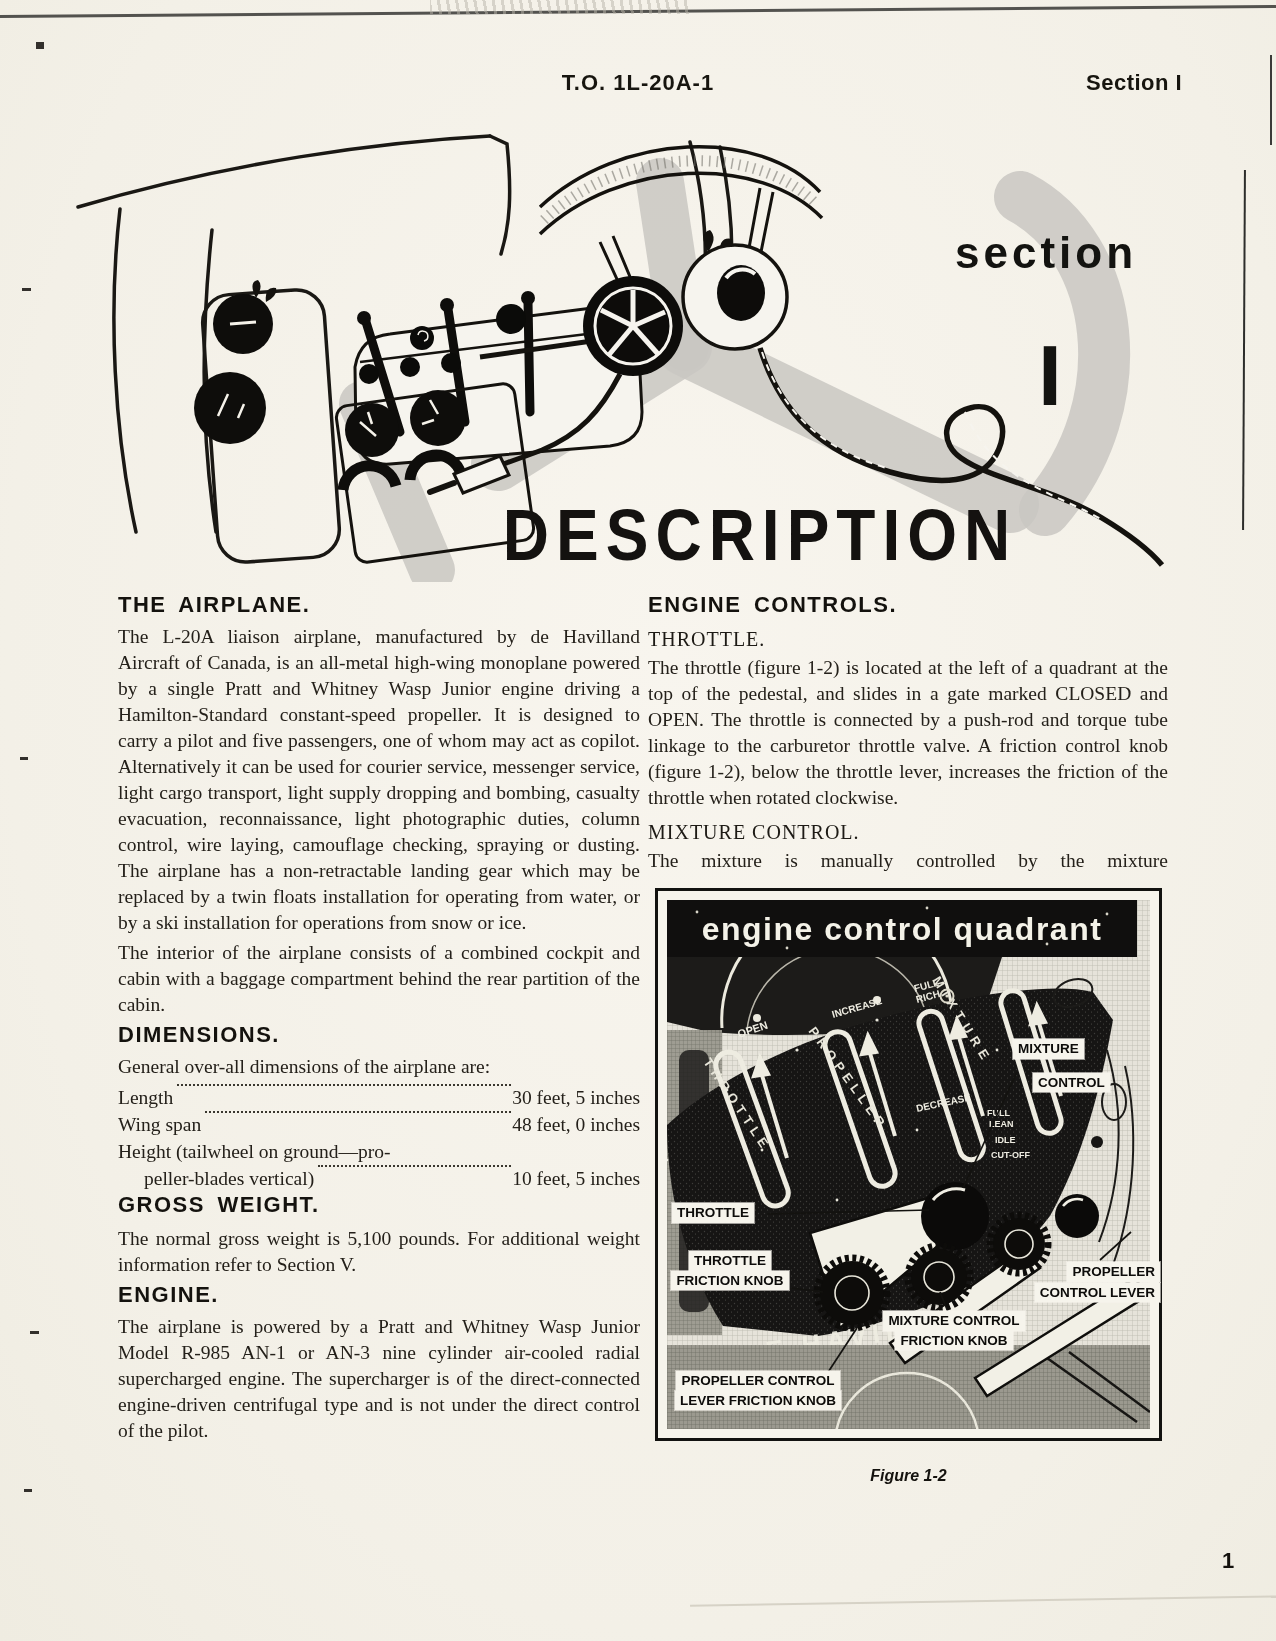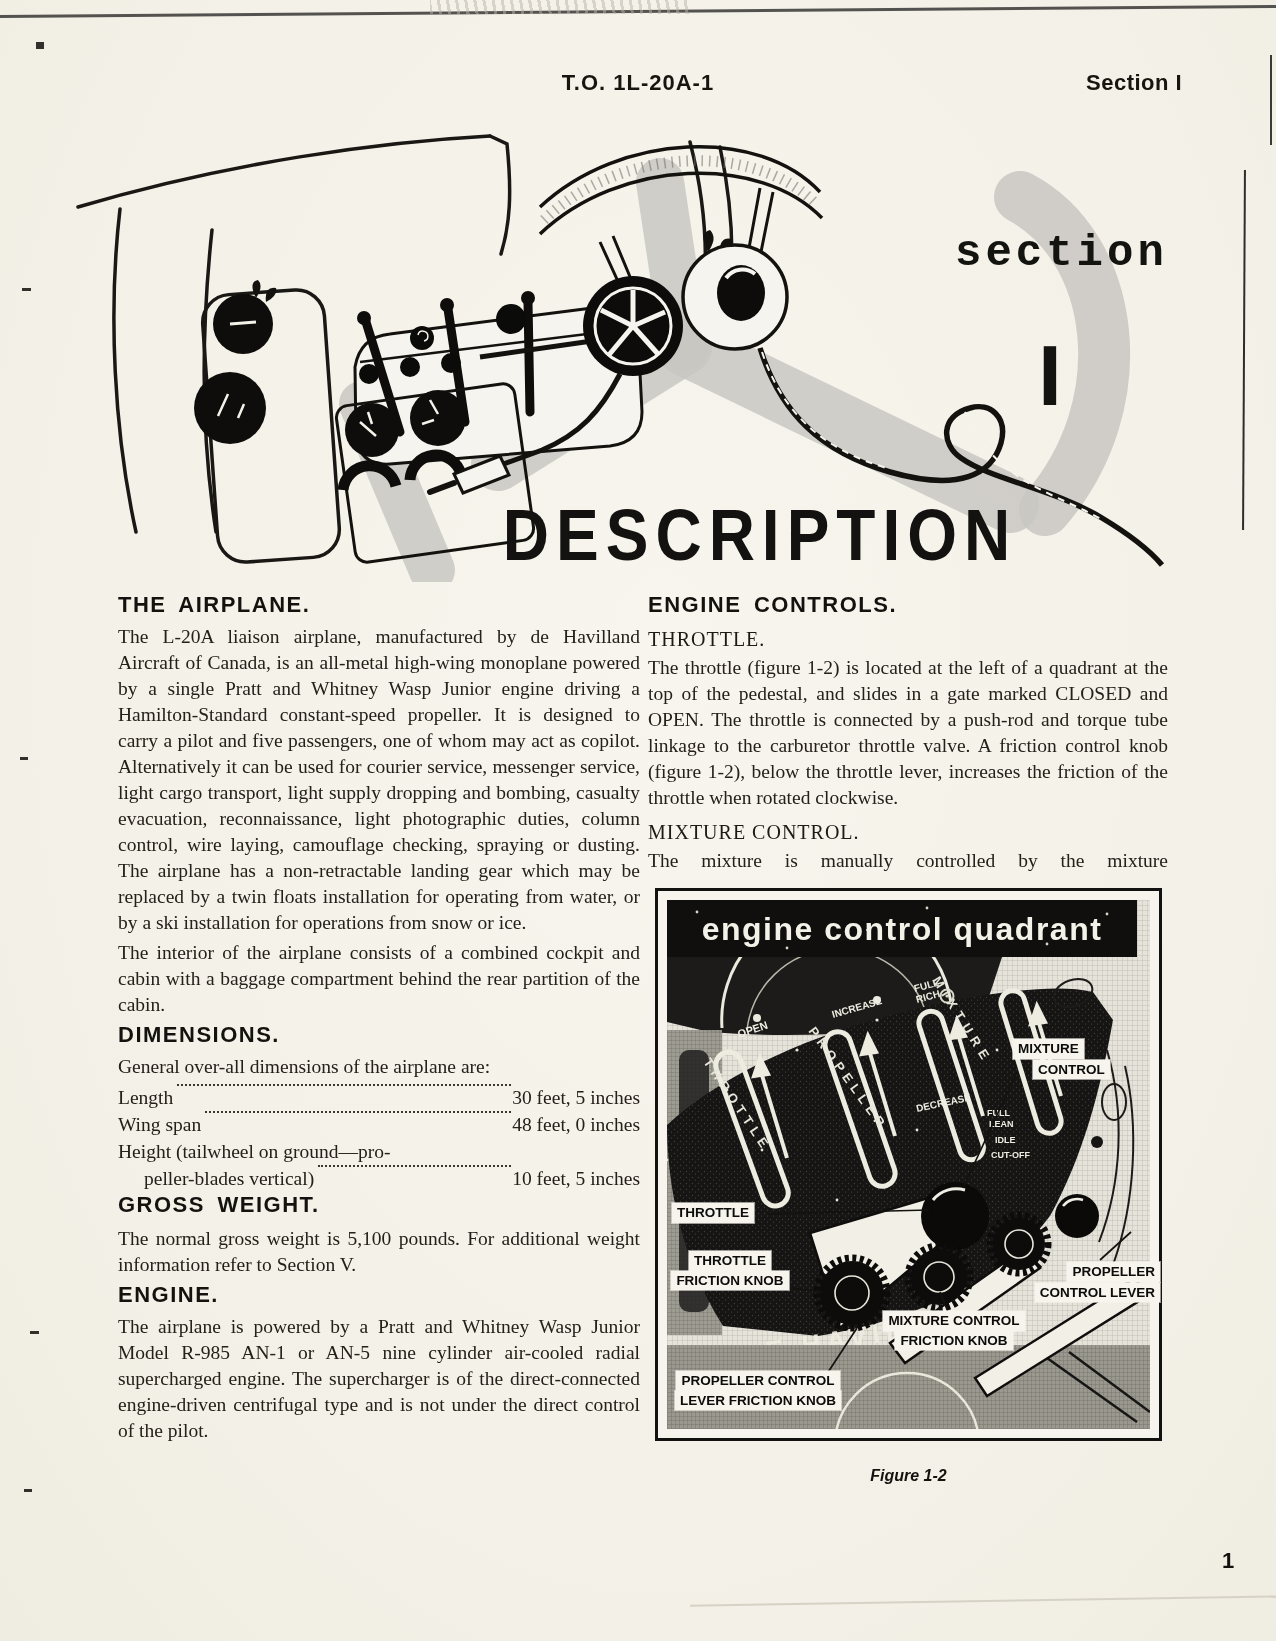--- a/index.html
+++ b/index.html
@@ -23,21 +23,21 @@
   .faint-bottom{position:absolute;left:690px;top:1600px;width:600px;height:2px;background:#d6d2c6;transform:rotate(-0.9deg);}
 
   
   .hdr-center{position:absolute;left:0;top:70px;width:1276px;text-align:center;
     font-family:"Liberation Sans",sans-serif;font-weight:bold;font-size:22px;letter-spacing:1px;color:#17150f;}
   .hdr-right{position:absolute;left:1086px;top:70px;
     font-family:Liberation Sans, sans-serif;font-weight:bold;font-size:22px;letter-spacing:.5px;color:#17150f;}
 
   
   .section-word{position:absolute;left:955px;top:228px;
-    font-family:Liberation Mono, monospace;font-weight:bold;font-size:44px;letter-spacing:4px;color:#131310;}
+    font-family:Liberation Sans, sans-serif;font-weight:bold;font-size:44px;letter-spacing:4px;color:#131310;}
   .section-numeral{position:absolute;left:1038px;top:332px;
     font-family:"Liberation Sans",sans-serif;font-weight:bold;font-size:86px;color:#131310;line-height:1;}
 
   .page-title{position:absolute;left:410px;top:494px;width:700px;text-align:center;
     font-family:"Liberation Sans",sans-serif;font-weight:bold;font-size:64px;letter-spacing:7px;
     transform:scaleY(1.12);transform-origin:top;color:#141210;}
 
   .illus{position:absolute;left:60px;top:112px;}
 
   
@@ -64,21 +64,21 @@
 
   
   .figure-box{
     position:relative;margin:14px 0 0 7px;width:507px;height:553px;box-sizing:border-box;
     border:3px solid #121210;background:#f6f4ec;padding:9px;}
   .figure-box svg{display:block;}
   .callout{position:absolute;font-family:"Liberation Sans",sans-serif;font-weight:bold;
     font-size:13.5px;line-height:1;color:#0d0c0a;}
   .callout span{display:block;background:#f6f4ec;padding:3px 5px;width:max-content;box-shadow:0 0 0 1px rgba(246,244,236,.6);}
   .callout.center span{margin:0 auto;}
-  .callout.stepped span:nth-child(2){margin-left:20px;margin-top:1px;}
+  .callout.stepped span:nth-child(2){margin-left:20px;margin-top:14px;}
   .callout.rightal{text-align:right;}
   .callout.rightal span{margin-left:auto;margin-top:1px;}
   .fig-caption{width:507px;margin:26px 0 0 7px;text-align:center;
     font-family:"Liberation Sans",sans-serif;font-weight:bold;font-style:italic;font-size:16px;color:#14120e;}
 
   .page-num{position:absolute;left:1222px;top:1548px;
     font-family:"Liberation Sans",sans-serif;font-weight:bold;font-size:22px;color:#14120e;}
 </style>
 </head>
 <body>
@@ -203,21 +203,21 @@
     <div class="dimrow indent">
       <span>peller-blades vertical)</span>
       <span class="dots"></span>
       <span class="val">10 feet, 5 inches</span>
     </div>
 
     <h2 class="mt18">GROSS WEIGHT.</h2>
     <p style="margin-top:8px;">The normal gross weight is 5,100 pounds. For additional weight information refer to Section V.</p>
 
     <h2 class="mt40">ENGINE.</h2>
-    <p>The airplane is powered by a Pratt and Whitney Wasp Junior Model R-985 AN-1 or AN-5 nine cylinder air-cooled radial supercharged engine. The supercharger is of the direct-connected engine-driven centrifugal type and is not under the direct control of the pilot.</p>
+    <p>The airplane is powered by a Pratt and Whitney Wasp Junior Model R-985 AN-1 or AN-3 nine cylinder air-cooled radial supercharged engine. The supercharger is of the direct-connected engine-driven centrifugal type and is not under the direct control of the pilot.</p>
   </div>
 
   <div class="col col-right">
     <h2 class="mt26">ENGINE CONTROLS.</h2>
     <h3>THROTTLE.</h3>
     <p>The throttle (figure 1-2) is located at the left of a quadrant at the top of the pedestal, and slides in a gate marked CLOSED and OPEN. The throttle is connected by a push-rod and torque tube linkage to the carburetor throttle valve. A friction control knob (figure 1-2), below the throttle lever, increases the friction of the throttle when rotated clockwise.</p>
     <h3>MIXTURE CONTROL.</h3>
     <p class="spread">The mixture is manually controlled by the mixture</p>
 
     <div class="figure-box">

